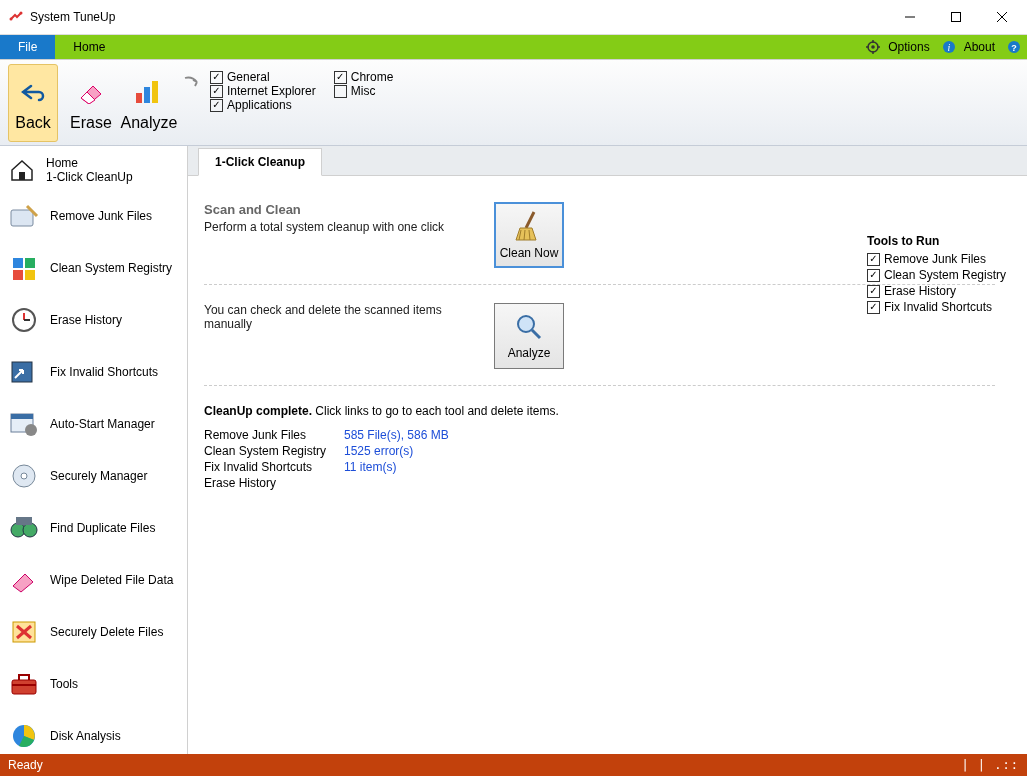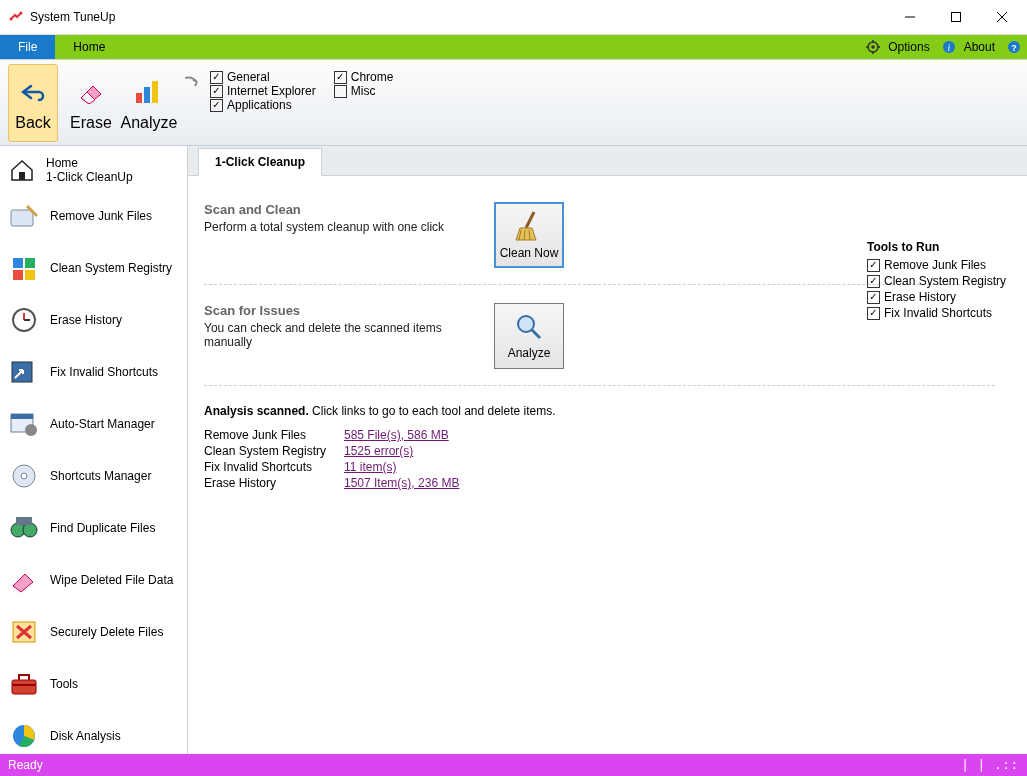--- a/index.html
+++ b/index.html
@@ -41,25 +41,25 @@
 .section:last-of-type { border-bottom: none; }
 .sec-text { width: 270px; }
 .sec-title { font-weight: bold; color: #666; font-size: 13px; margin-bottom: 3px; }
 .sec-desc { font-size: 12px; color: #222; }
 .big-btn { width: 70px; height: 66px; border: 1px solid #7a7a7a; background: linear-gradient(#f6f6f6, #e4e4e4); display: flex; flex-direction: column; align-items: center; justify-content: center; gap: 4px; cursor: pointer; font-size: 12px; }
 .big-btn.primary { border: 2px solid #4a90d9; }
 .analysis { margin-top: 18px; }
 .analysis .an-head { font-size: 12px; margin-bottom: 10px; }
 .analysis .an-head b { font-weight: bold; }
 .an-table { display: grid; grid-template-columns: 130px auto; row-gap: 2px; column-gap: 10px; font-size: 12px; }
-.an-link { color: #701a75; text-decoration: underline; cursor: pointer; }
-.tools-panel { position: absolute; right: 10px; top: 64px; width: 150px; }
+.an-link { color: #1d4ed8; cursor: pointer; }
+.tools-panel { position: absolute; right: 10px; top: 58px; width: 150px; }
 .tools-panel .tp-title { font-weight: bold; font-size: 12px; margin-bottom: 4px; }
 .tools-panel .cb-row { margin-bottom: 2px; }
-.statusbar { height: 22px; background: #d946ef; color: #fff; display: flex; align-items: center; padding: 0 8px; font-size: 12px; }
+.statusbar { height: 22px; background: #c2410c; color: #fff; display: flex; align-items: center; padding: 0 8px; font-size: 12px; }
 .statusbar .sb-spacer { flex: 1; }
 .statusbar .grip { font-family: monospace; letter-spacing: 1px; }
 svg { display: block; }
 </style>
 </head>
 <body>
 
 <div class="titlebar">
   <span class="title-icon">
     <svg width="16" height="16" viewBox="0 0 16 16">
@@ -252,21 +252,21 @@
         </div>
       <div class="si-text">Auto-Start Manager</div>
     </div>
     <div class="side-item">
       <div class="si-icon">
           <svg width="30" height="28">
             <circle cx="15" cy="14" r="11" fill="#dfe8f2" stroke="#789"></circle>
             <circle cx="15" cy="14" r="3" fill="#fff" stroke="#789"></circle>
           </svg>
         </div>
-      <div class="si-text">Shortcuts Manager</div>
+      <div class="si-text">Securely Manager</div>
     </div>
     <div class="side-item">
       <div class="si-icon">
           <svg width="30" height="28">
             <circle cx="9" cy="16" r="7" fill="#4a6" stroke="#234"></circle>
             <circle cx="21" cy="16" r="7" fill="#4a6" stroke="#234"></circle>
             <rect x="7" y="3" width="16" height="8" fill="#678"></rect>
           </svg>
         </div>
       <div class="si-text">Find Duplicate Files</div>
@@ -334,45 +334,43 @@
                   <line x1="15" y1="20" x2="16" y2="30"></line>
                 </g>
               </svg>
             </span>
           <span>Clean Now</span>
         </div>
       </div>
 
       <div class="section">
         <div class="sec-text">
-          <div class="sec-title">Scan for Issues</div>
           <div class="sec-desc">You can check and delete the scanned items manually</div>
         </div>
         <div class="big-btn">
           <span>
               <svg width="30" height="30" viewBox="0 0 30 30">
                 <circle cx="12" cy="12" r="8" fill="#cfe3f7" stroke="#3a6ea5" stroke-width="2"></circle>
                 <line x1="18" y1="18" x2="26" y2="26" stroke="#3a6ea5" stroke-width="3"></line>
               </svg>
             </span>
           <span>Analyze</span>
         </div>
       </div>
 
       <div class="analysis">
-        <div class="an-head"><b>Analysis scanned.</b><span> Click links to go to each tool and delete items.</span></div>
+        <div class="an-head"><b>CleanUp complete.</b><span> Click links to go to each tool and delete items.</span></div>
         <div class="an-table">
           <div>Remove Junk Files</div>
           <div><span class="an-link">585 File(s), 586 MB</span></div>
           <div>Clean System Registry</div>
           <div><span class="an-link">1525 error(s)</span></div>
           <div>Fix Invalid Shortcuts</div>
           <div><span class="an-link">11 item(s)</span></div>
           <div>Erase History</div>
-          <div><span class="an-link">1507 Item(s), 236 MB</span></div>
         </div>
       </div>
 
       <div class="tools-panel">
         <div class="tp-title">Tools to Run</div>
         <div class="cb-row">
             <span class="cb checked"></span>
             <span>Remove Junk Files</span>
           </div>
         <div class="cb-row">

